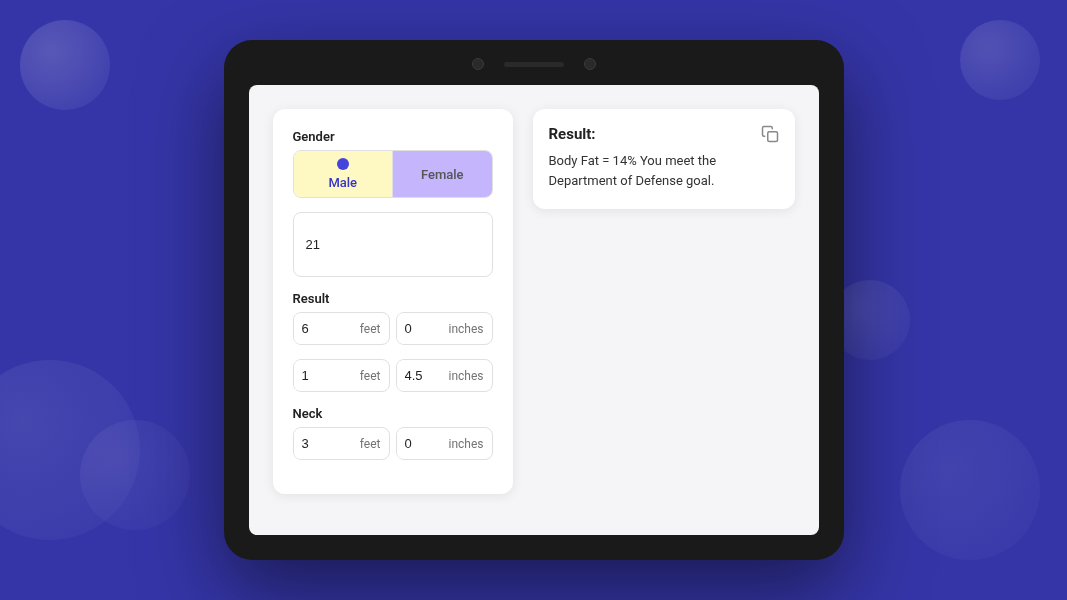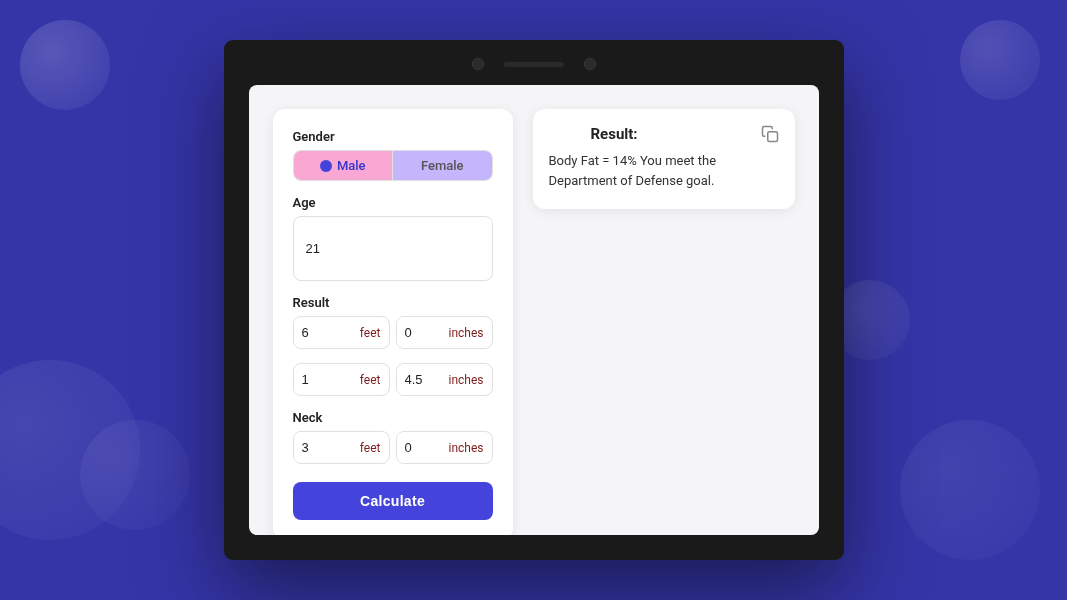--- a/index.html
+++ b/index.html
@@ -22,21 +22,21 @@
       background: radial-gradient(circle at 35% 35%, rgba(255,255,255,0.35), rgba(100,100,200,0.25));
       pointer-events: none;
     }
 
     
     .tablet {
       position: relative;
       width: 620px;
       height: 520px;
       background: #1a1a1a;
-      border-radius: 9px;
+      border-radius: 28px;
       display: flex;
       align-items: center;
       justify-content: center;
       box-shadow: 0 30px 80px rgba(0,0,0,0.5);
     }
     .tablet-camera-area {
       position: absolute;
       top: 18px;
       left: 50%;
       transform: translateX(-50%);
@@ -104,23 +104,24 @@
       font-size: 13px;
       font-weight: 500;
       text-align: center;
       cursor: pointer;
       display: flex;
       align-items: center;
       justify-content: center;
       gap: 5px;
     }
     .gender-option.active {
-      background: #f9a8d4;
+      background: #fef9c3;
       color: #3535cc;
       border-right: 1.5px solid #e0e0e0;
+      flex-direction: column;
     }
     .gender-option.inactive {
       background: #c4b5fd;
       color: #555;
     }
     .radio-dot {
       width: 12px;
       height: 12px;
       border-radius: 50%;
       background: #4444dd;
@@ -158,21 +159,21 @@
       border: none;
       outline: none;
       padding: 8px 8px;
       font-size: 13px;
       color: #222;
       width: 100%;
       background: #fff;
     }
     .measure-unit {
       font-size: 12px;
-      color: #7f1d1d;
+      color: #737373;
       padding: 0 8px 0 2px;
       white-space: nowrap;
       background: #fff;
     }
 
     
     .calc-button {
       width: 100%;
       background: #4444dd;
       color: #fff;
@@ -194,21 +195,20 @@
       flex: 1;
       box-shadow: 0 2px 12px rgba(0,0,0,0.08);
       position: relative;
       min-height: 100px;
     }
     .result-header {
       display: flex;
       align-items: center;
       justify-content: space-between;
       margin-bottom: 8px;
-      margin-left: 42px;
     }
     .result-title {
       font-size: 15px;
       font-weight: 700;
       color: #222;
     }
     .copy-icon {
       width: 18px;
       height: 18px;
       cursor: pointer;
@@ -252,21 +252,20 @@
             <span>Male</span>
           </div>
           <div class="gender-option inactive">
             <span>Female</span>
           </div>
         </div>
       </div>
 
       
       <div class="form-group">
-        <span class="form-label">Age</span>
         <input class="input-field" type="text" value="21" style="">
       </div>
 
       
       <div class="form-group">
         <span class="form-label">Result</span>
         <div class="measure-row">
           <div class="measure-input-wrap">
             <input class="measure-input" type="text" value="6" style="">
             <span class="measure-unit">feet</span>
@@ -301,21 +300,20 @@
             <span class="measure-unit">feet</span>
           </div>
           <div class="measure-input-wrap">
             <input class="measure-input" type="text" value="0" style="">
             <span class="measure-unit">inches</span>
           </div>
         </div>
       </div>
 
       
-      <button class="calc-button">Calculate</button>
     </div>
 
     <div class="result-panel">
       <div class="result-header">
         <span class="result-title">Result:</span>
         <svg class="copy-icon" viewBox="0 0 24 24" fill="none" stroke="#888" stroke-width="2" stroke-linecap="round" stroke-linejoin="round">
           <rect x="9" y="9" width="13" height="13" rx="2" ry="2"></rect>
           <path d="M5 15H4a2 2 0 0 1-2-2V4a2 2 0 0 1 2-2h9a2 2 0 0 1 2 2v1"></path>
         </svg>
       </div>

